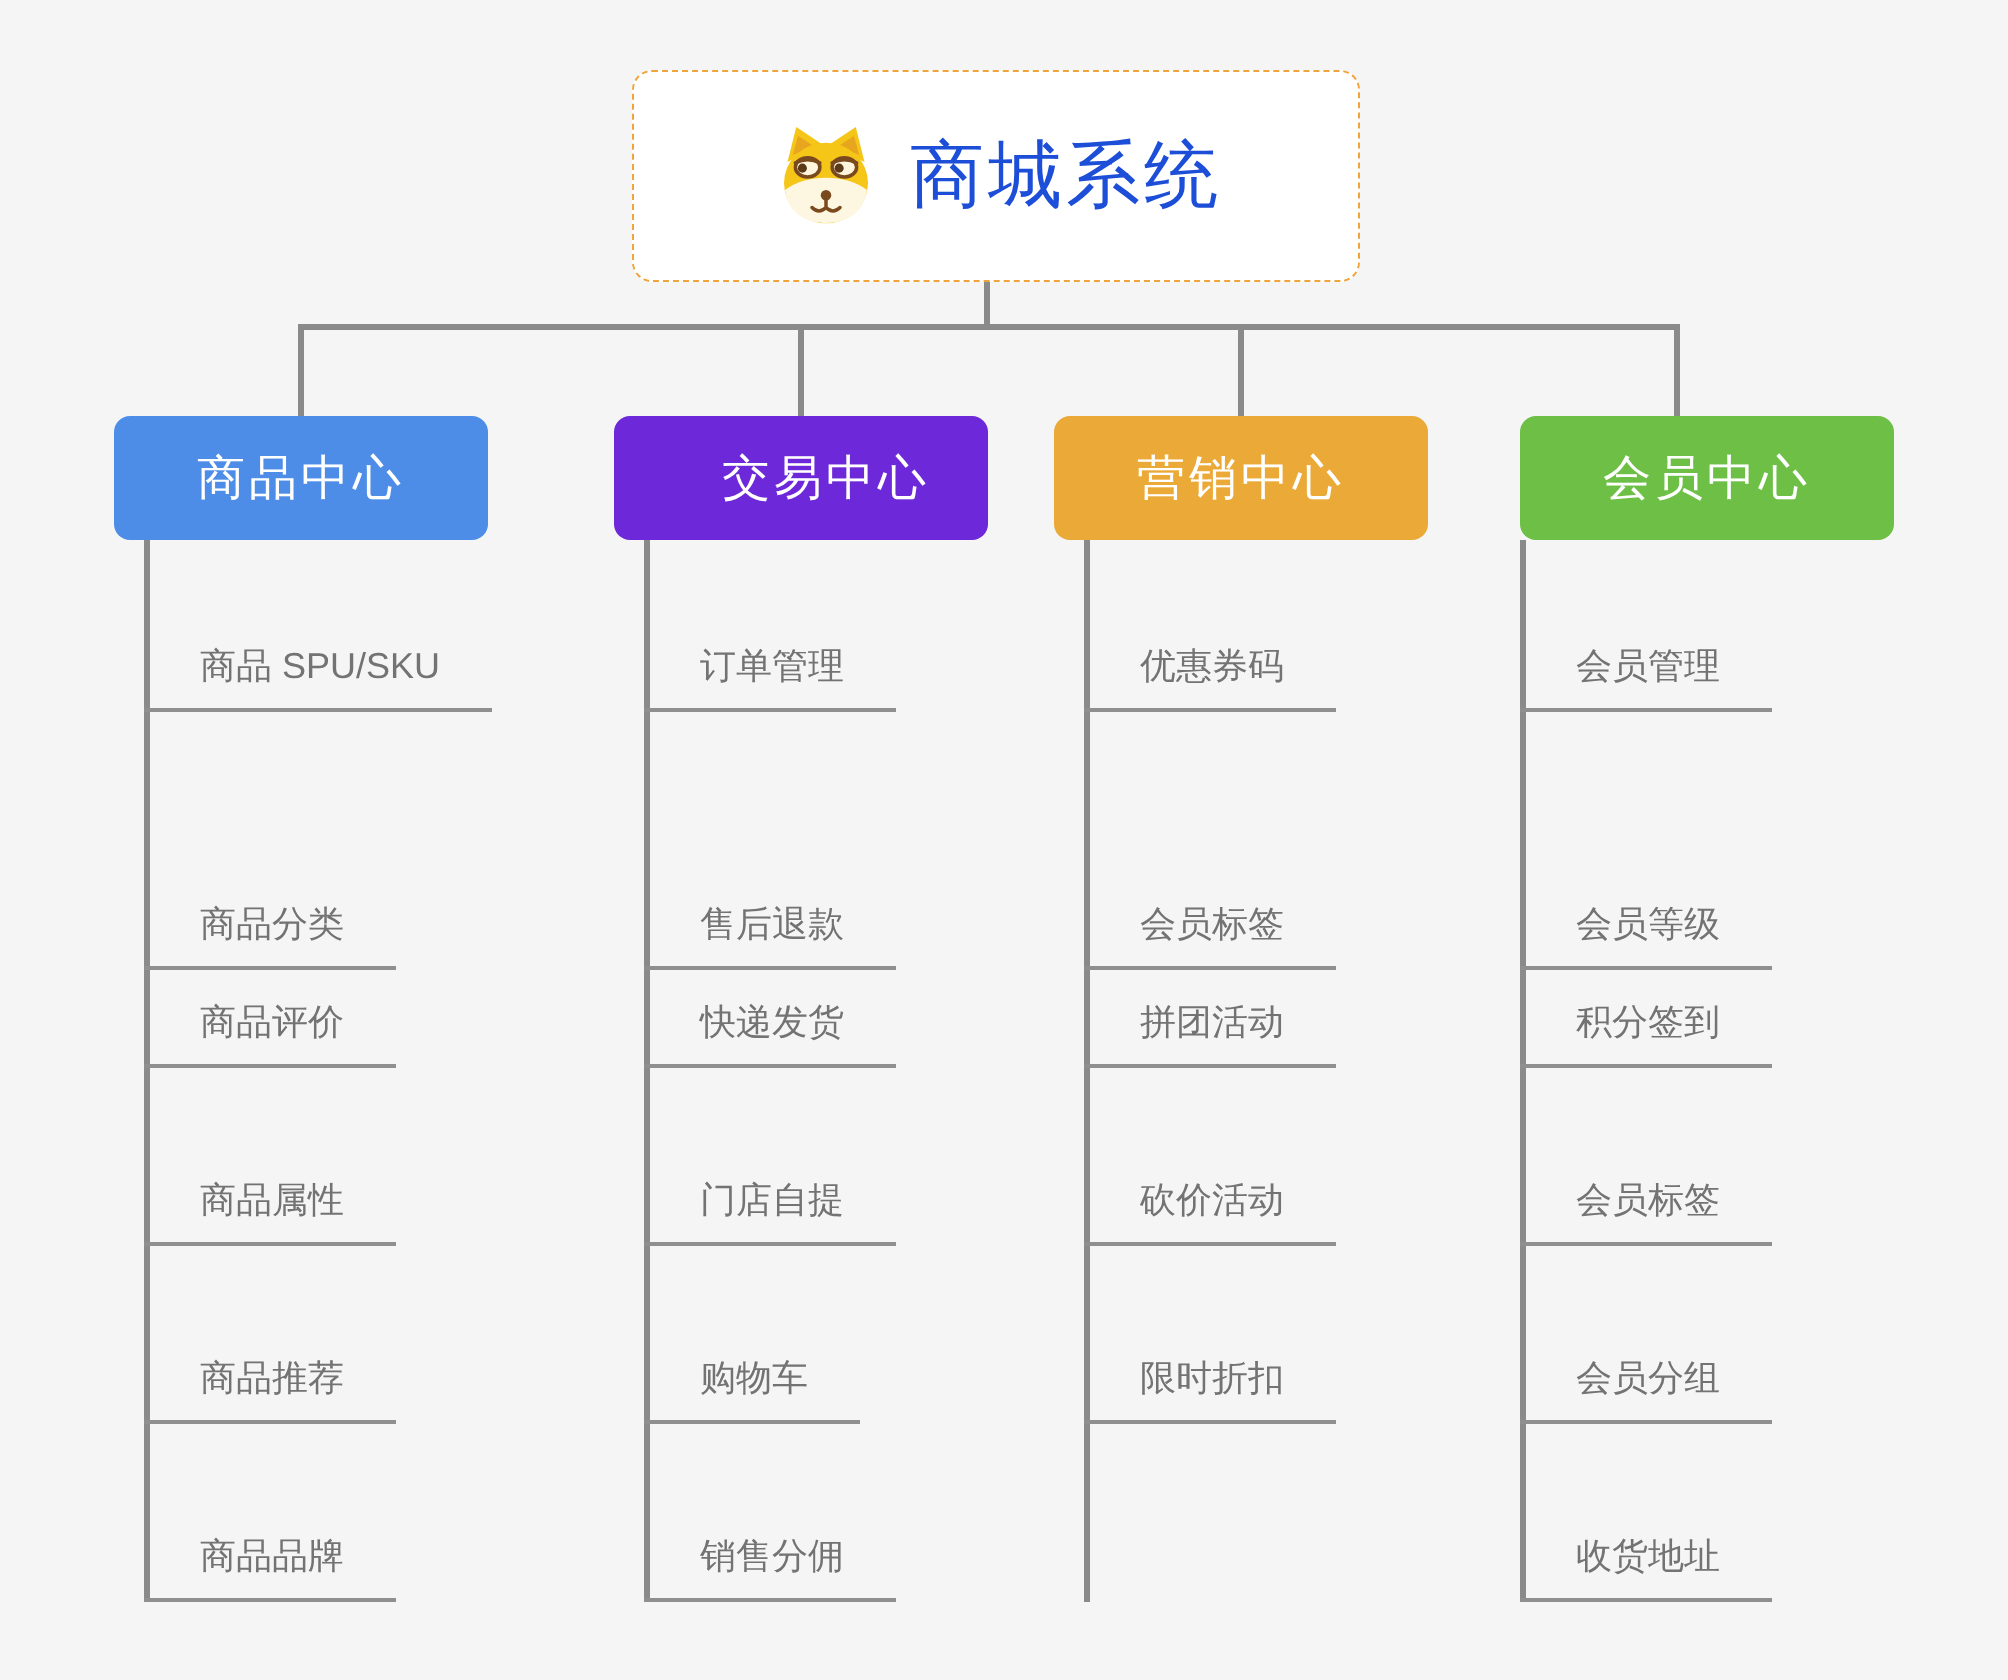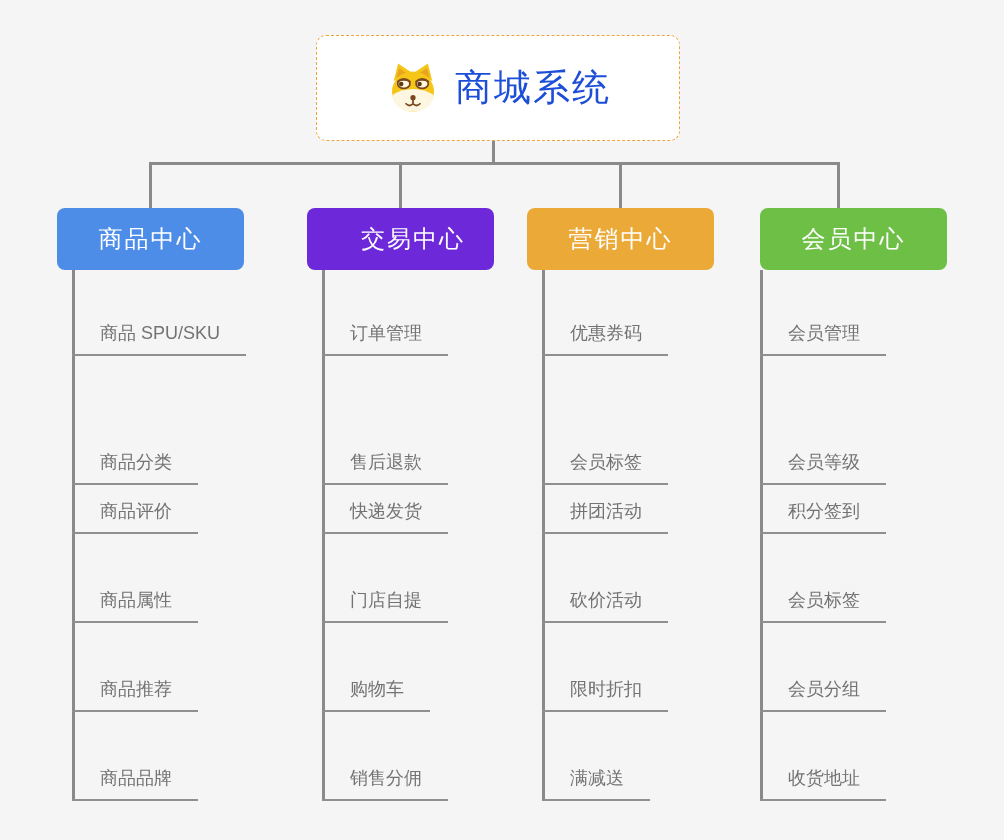--- a/index.html
+++ b/index.html
@@ -160,21 +160,20 @@
   </div>
 
   <div class="branch branch-2">
     <div class="branch-head" style="background: rgb(235, 169, 55);">营销中心</div>
     <div class="trunk"></div>
     <div class="leaf leaf-0">优惠券码</div>
     <div class="leaf leaf-1">会员标签</div>
     <div class="leaf leaf-2">拼团活动</div>
     <div class="leaf leaf-3">砍价活动</div>
     <div class="leaf leaf-4">限时折扣</div>
-    <div class="leaf leaf-5">满减送</div>
   </div>
 
   <div class="branch branch-3">
     <div class="branch-head" style="background: rgb(109, 191, 69);">会员中心</div>
     <div class="trunk"></div>
     <div class="leaf leaf-0">会员管理</div>
     <div class="leaf leaf-1">会员等级</div>
     <div class="leaf leaf-2">积分签到</div>
     <div class="leaf leaf-3">会员标签</div>
     <div class="leaf leaf-4">会员分组</div>

